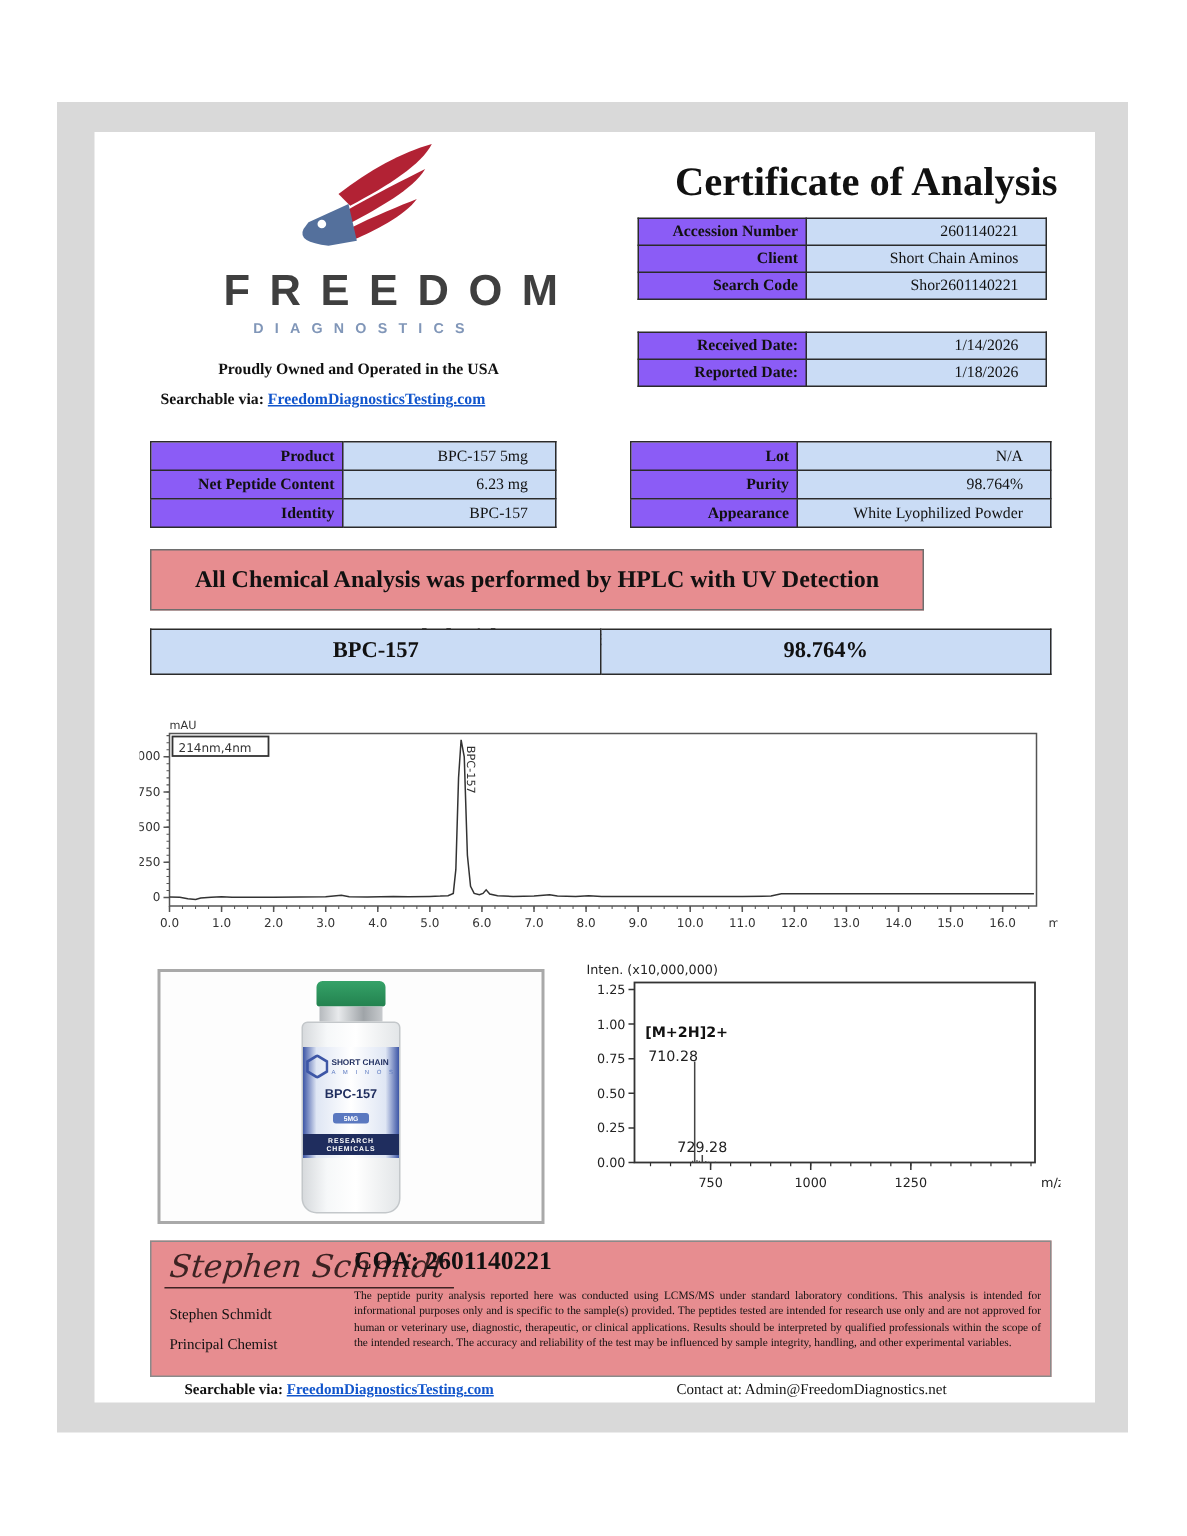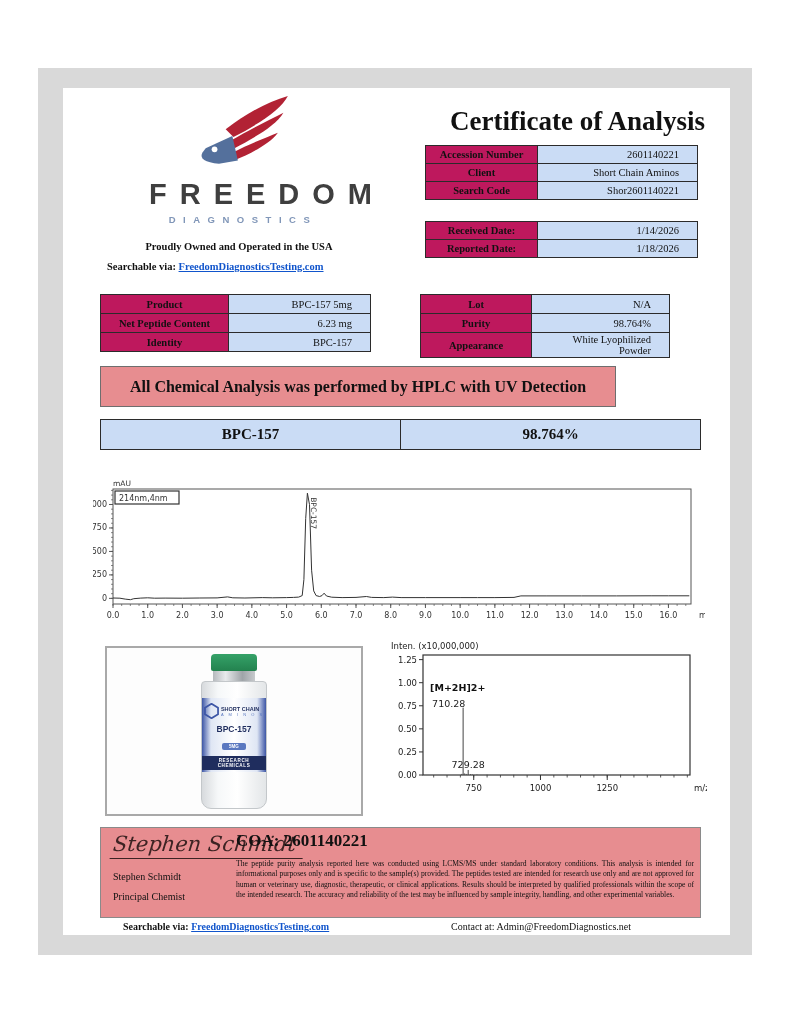--- a/index.html
+++ b/index.html
@@ -16,29 +16,29 @@
   .brand-sub { font-family:"Liberation Sans", sans-serif; font-weight:bold; font-size:9.5px;
            letter-spacing:7.5px; color:#8096b8; margin-top:3px; padding-left:8px; }
   .tagline { font-weight:bold; font-size:10.5px; margin-top:16px; }
   .searchable-top { text-align:left; margin-top:9px; margin-left:14px; font-weight:bold; font-size:10.5px; }
   a.link { color:#1155cc; text-decoration:underline; cursor:pointer; font-weight:bold; }
 
   
   .title { position:absolute; left:362px; top:18px; width:280px; text-align:right;
            font-weight:bold; font-size:27px; }
   table.blue { border-collapse:collapse; position:absolute; table-layout:fixed; font-size:10.5px; }
-  table.blue th { background:#be185d; text-align:center; font-weight:bold; padding:1px 5px;
+  table.blue th { background:#8b5cf6; text-align:right; font-weight:bold; padding:1px 5px;
                   border:1px solid #2b2b2b; }
   table.blue td { background:#cadcf5; text-align:right; padding:1px 18px; border:1px solid #2b2b2b; }
   .t-accession { left:362px; top:57px;  width:273px; }
   .t-dates     { left:362px; top:133px; width:273px; }
   .t-accession th, .t-dates th { width:112px; height:18px; }
   .t-product   { left:37px;  top:206px; width:271px; }
   .t-product th { width:128px; height:19px; }
-  .t-spec      { left:357px; top:206px; width:250px; }
+  .t-spec      { left:357px; top:206px; width:281px; }
   .t-spec th { width:111px; height:19px; }
 
   
   .banner { position:absolute; left:37px; top:278px; width:516px; height:41px;
             background:#e78d90; border:1px solid #6e6e6e; text-align:center;
             font-weight:bold; font-size:16px; line-height:39px; }
 
   
   .t-mass { left:37px; top:331px; width:601px; border-collapse:collapse; position:absolute; table-layout:fixed; }
   .t-mass th { background:#ffffff; border:1px solid #2b2b2b; font-size:11px; font-weight:bold;

